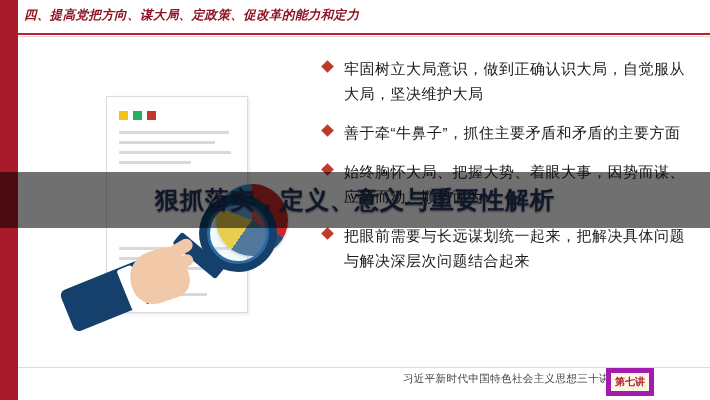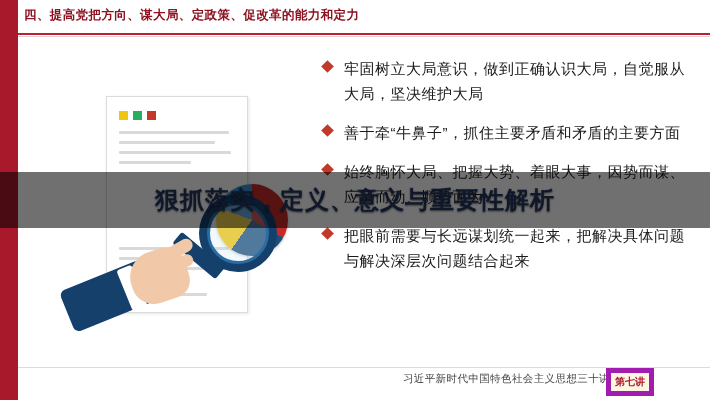--- a/index.html
+++ b/index.html
@@ -40,20 +40,21 @@
   }
   .header-text {
     position: absolute;
     left: 6px;
     top: 7px;
     font-size: 12.5px;
     font-weight: bold;
     color: #8e1220;
     letter-spacing: 0.4px;
     white-space: nowrap;
+    font-style: italic;
   }
   .header-rule {
     position: absolute;
     left: 18px;
     top: 33px;
     width: 692px;
     height: 2px;
     background: #b8232f;
   }
   .header-rule-thin {

